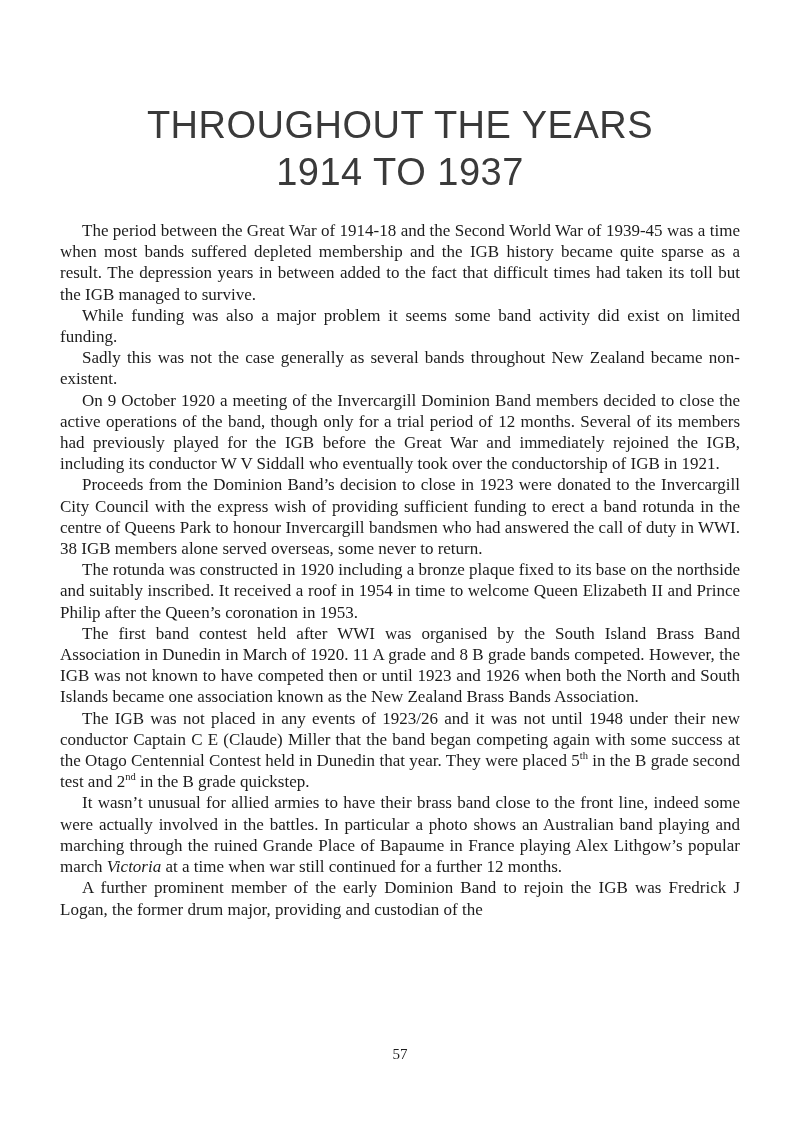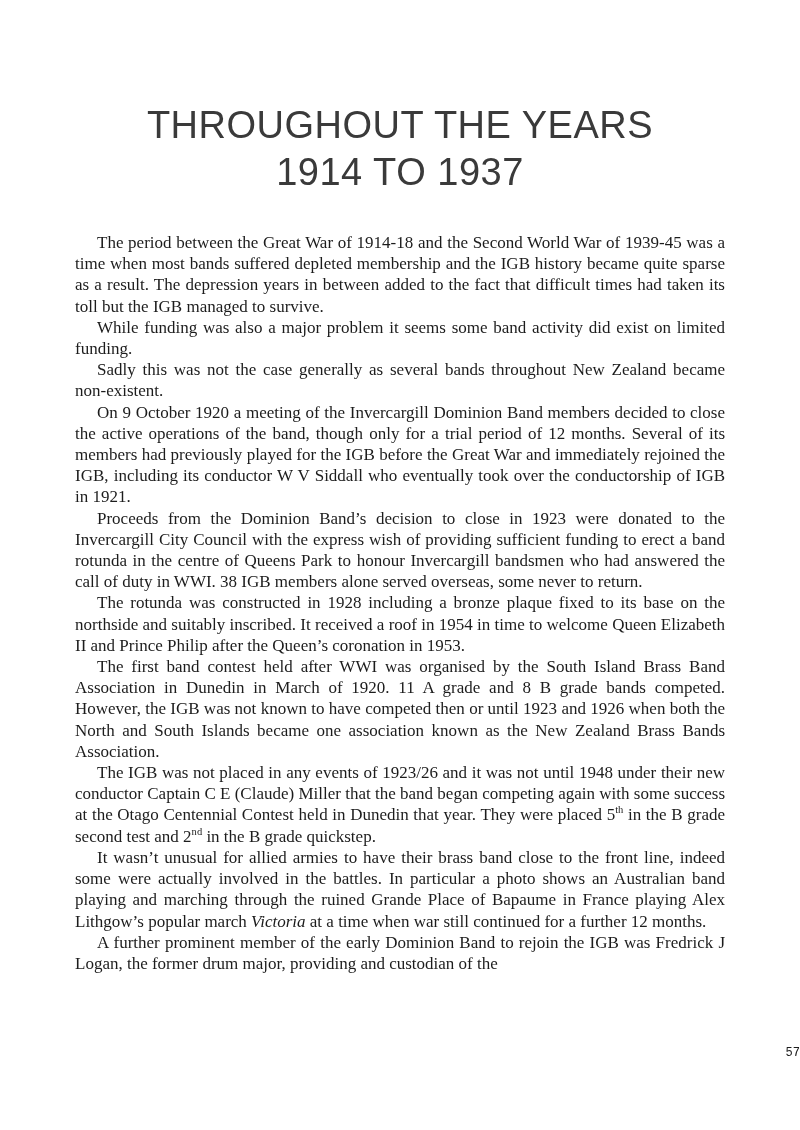--- a/index.html
+++ b/index.html
@@ -23,22 +23,22 @@
     font-weight: 100;
     font-size: 38px;
     line-height: 47px;
     letter-spacing: 0.5px;
     color: var(--title-color, #3a3a3a);
   }
   .title-line {
     display: block;
   }
   .body-text {
-    margin-top: 36px;
-    padding: 0 75px;
+    margin-top: 24px;
+    padding: 0 60px;
     font-family: "Liberation Serif", "DejaVu Serif", serif;
     font-size: 17px;
     line-height: 21.2px;
     color: var(--body-color, #1c1c1c);
   }
   .para {
     margin: 0;
     text-indent: 22px;
     text-align: justify;
   }
@@ -48,40 +48,40 @@
     line-height: 0;
   }
   .it {
     font-style: italic;
   }
   .folio {
     position: absolute;
     top: 1046px;
     left: 0;
     right: 0;
-    text-align: right;
-    font-family: Liberation Mono, monospace;
-    font-size: 12px;
+    text-align: center;
+    font-family: Liberation Serif, serif;
+    font-size: 15px;
     color: var(--body-color, #1c1c1c);
   }
 </style>
 </head>
 <body>
 
 <div class="page">
   <h1 class="title">
     <span class="title-line">THROUGHOUT THE YEARS</span>
     <span class="title-line">1914 TO 1937</span>
   </h1>
   <div class="body-text">
       <p class="para"><span>The period between the Great War of 1914-18 and the Second World War of 1939-45 was a time when most bands suffered depleted membership and the IGB history became quite sparse as a result. The depression years in between added to the fact that difficult times had taken its toll but the IGB managed to survive.</span></p>
       <p class="para"><span>While funding was also a major problem it seems some band activity did exist on limited funding.</span></p>
       <p class="para"><span>Sadly this was not the case generally as several bands throughout New Zealand became non-existent.</span></p>
       <p class="para"><span>On 9 October 1920 a meeting of the Invercargill Dominion Band members decided to close the active operations of the band, though only for a trial period of 12 months. Several of its members had previously played for the IGB before the Great War and immediately rejoined the IGB, including its conductor W V Siddall who eventually took over the conductorship of IGB in 1921.</span></p>
       <p class="para"><span>Proceeds from the Dominion Band’s decision to close in 1923 were donated to the Invercargill City Council with the express wish of providing sufficient funding to erect a band rotunda in the centre of Queens Park to honour Invercargill bandsmen who had answered the call of duty in WWI. 38 IGB members alone served overseas, some never to return.</span></p>
-      <p class="para"><span>The rotunda was constructed in 1928 including a bronze plaque fixed to its base on the northside and suitably inscribed. It received a roof in 1954 in time to welcome Queen Elizabeth II and Prince Philip after the Queen’s coronation in 1953.</span></p>
+      <p class="para"><span>The rotunda was constructed in 1920 including a bronze plaque fixed to its base on the northside and suitably inscribed. It received a roof in 1954 in time to welcome Queen Elizabeth II and Prince Philip after the Queen’s coronation in 1953.</span></p>
       <p class="para"><span>The first band contest held after WWI was organised by the South Island Brass Band Association in Dunedin in March of 1920. 11 A grade and 8 B grade bands competed. However, the IGB was not known to have competed then or until 1923 and 1926 when both the North and South Islands became one association known as the New Zealand Brass Bands Association.</span></p>
       <p class="para"><span>The IGB was not placed in any events of 1923/26 and it was not until 1948 under their new conductor Captain C E (Claude) Miller that the band began competing again with some success at the Otago Centennial Contest held in Dunedin that year. They were placed 5</span><span class="sup">th</span><span> in the B grade second test and 2</span><span class="sup">nd</span><span> in the B grade quickstep.</span></p>
       <p class="para"><span>It wasn’t unusual for allied armies to have their brass band close to the front line, indeed some were actually involved in the battles. In particular a photo shows an Australian band playing and marching through the ruined Grande Place of Bapaume in France playing Alex Lithgow’s popular march </span><span class="it">Victoria</span><span> at a time when war still continued for a further 12 months.</span></p>
       <p class="para"><span>A further prominent member of the early Dominion Band to rejoin the IGB was Fredrick J Logan, the former drum major, providing and custodian of the</span></p>
     </div>
   <div class="folio">57</div>
 </div>
 
 </body></html>

